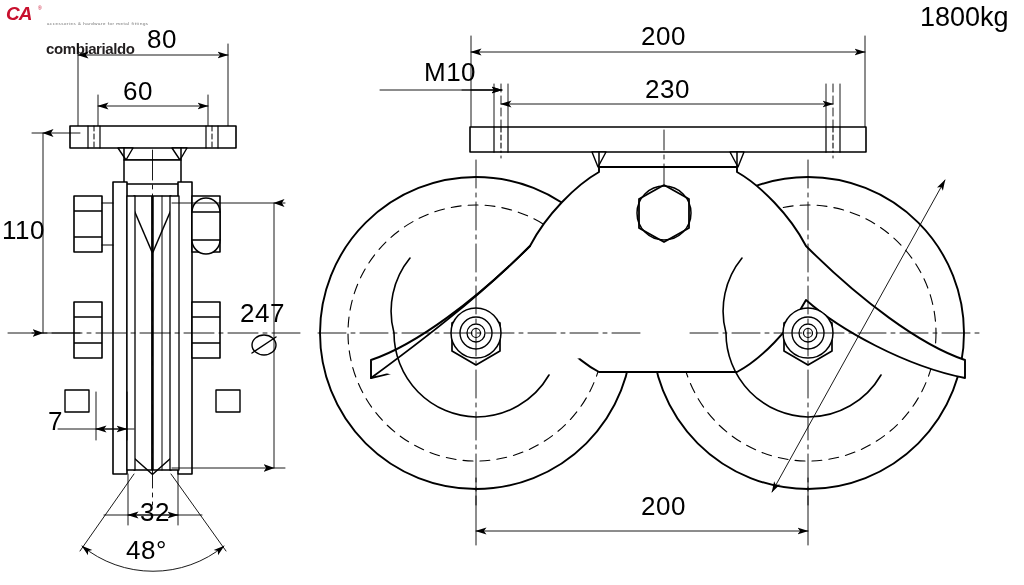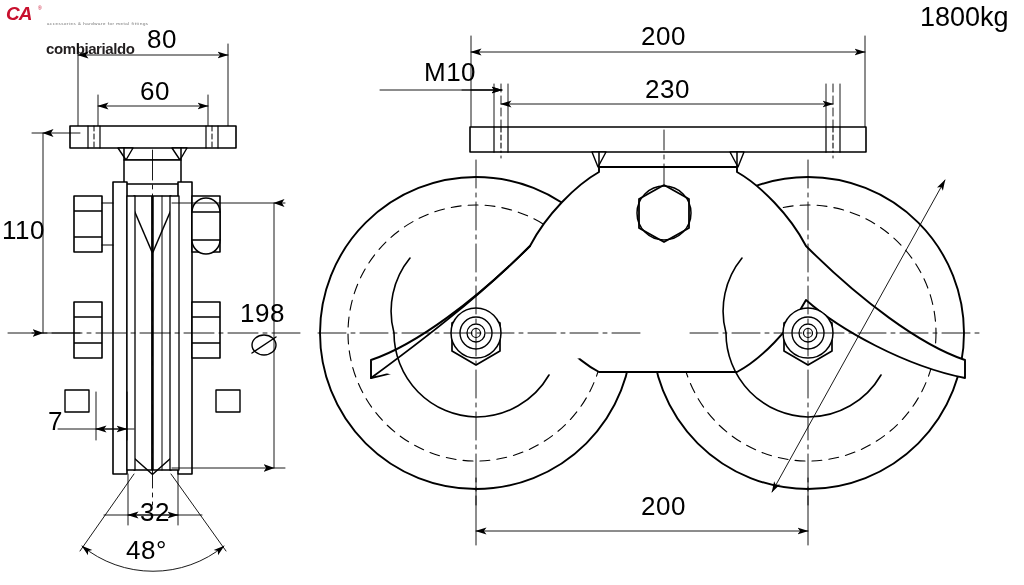--- a/index.html
+++ b/index.html
@@ -31,23 +31,23 @@
   <div class="logo">
     <span class="logo-mark">CA</span>
     <span class="logo-tm">®</span>
     <span class="logo-word">combiarialdo</span>
     <span class="logo-tag">accessories &amp; hardware for metal fittings</span>
   </div>
 
   <div class="cap" style="left:920px; top:2px;">1800kg</div>
 
   <div class="dimtxt" style="left:147px; top:24px;">80</div>
-  <div class="dimtxt" style="left:140px; top:76px;text-align:right;">60</div>
+  <div class="dimtxt" style="left:123px; top:76px;text-align:right;">60</div>
   <div class="dimtxt" style="left:2px;   top:215px;text-align:right;">110</div>
-  <div class="dimtxt" style="left:240px; top:298px;">198</div>
+  <div class="dimtxt" style="left:240px; top:298px;">247</div>
   <div class="dimtxt" style="left:48px;  top:406px;">7</div>
   <div class="dimtxt" style="left:140px; top:497px;text-align:center;">32</div>
   <div class="dimtxt" style="left:126px; top:535px;">48°</div>
 
   <div class="dimtxt" style="left:641px; top:21px;">200</div>
   <div class="dimtxt" style="left:645px; top:74px;">230</div>
   <div class="dimtxt" style="left:641px; top:491px;">200</div>
   <div class="dimtxt" style="left:424px; top:57px;">M10</div>
 
   <svg id="dwg" viewBox="0 0 1024 585">

